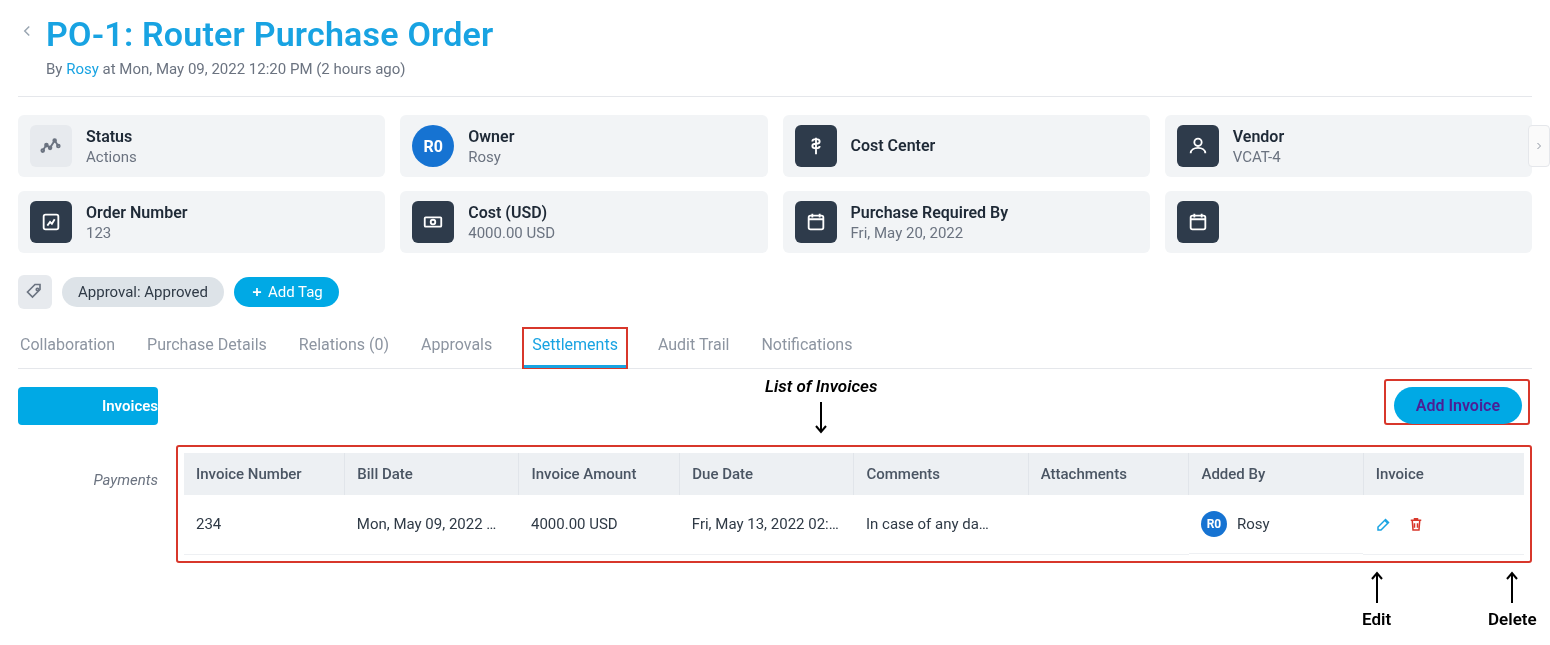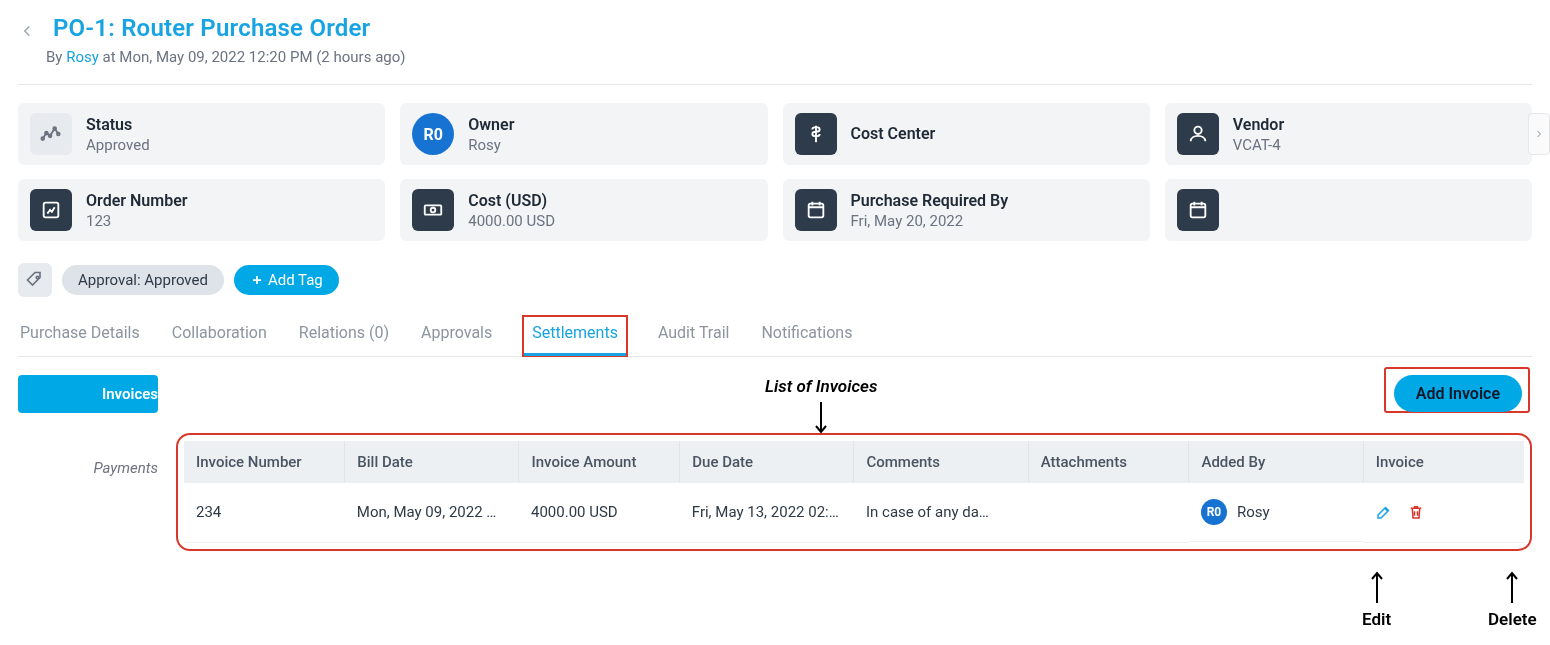--- a/index.html
+++ b/index.html
@@ -17,24 +17,23 @@
   .page-header { position: relative; }
   .back-arrow {
     position: absolute;
     left: 0; top: 8px;
     width: 18px; height: 18px;
     stroke: #9aa6b2;
   }
   .title-wrap { margin-left: 28px; }
   .page-title {
     color: #18a3e2;
-    font-size: 24px;
+    font-size: 34px;
     font-weight: 600;
     letter-spacing: .2px;
-    margin-left: 7px;
   }
   .byline {
     margin-top: 6px;
     font-size: 15px;
     color: #6b7380;
   }
   .byline .author { color: #18a3e2; }
 
   hr.divider {
     border: 0;
@@ -188,40 +187,40 @@
   .invoices-block {
     flex:1;
     position:relative;
     padding-top: 58px;
   }
   .add-invoice-btn {
     position:absolute;
     right: 10px;
     top: 0;
     background:#00a9e5;
-    color:#0f172a;
+    color:#4c1d95;
     padding: 9px 22px;
     border-radius: 999px;
     font-size:16px;
     font-weight:600;
   }
   .add-invoice-highlight{
     position:absolute;
     right: 2px;
     top: -8px;
     width: 146px;
     height: 46px;
     border: 2px solid #d8372b;
     border-radius:3px;
   }
 
   .table-highlight {
     border: 2px solid #d8372b;
     padding: 6px 6px;
-    border-radius:14px;
+    border-radius:3px;
   }
   table {
     width:100%;
     border-collapse: collapse;
   }
   thead th {
     background:#edf0f3;
     color:#4a5563;
     font-weight:500;
     text-align:left;
@@ -290,21 +289,21 @@
           <path d="M3 17l4-6 4 3 5-8 4 6"></path>
           <circle cx="3" cy="17" r="1.5"></circle>
           <circle cx="7" cy="11" r="1.5"></circle>
           <circle cx="11" cy="14" r="1.5"></circle>
           <circle cx="16" cy="6" r="1.5"></circle>
           <circle cx="20" cy="12" r="1.5"></circle>
         </svg>
     </div>
     <div class="card-text">
       <div class="label">Status</div>
-      <div class="value">Approved</div>
+      <div class="value">Actions</div>
     </div>
   </div>
   <div class="info-card">
     <div class="card-icon avatar">R0</div>
     <div class="card-text">
       <div class="label">Owner</div>
       <div class="value">Rosy</div>
     </div>
   </div>
   <div class="info-card">
@@ -394,22 +393,22 @@
   <div class="chip">Approval: Approved</div>
   <div class="chip-btn">
     <svg width="14" height="14" viewBox="0 0 24 24" stroke-width="3">
         <path d="M12 5v14M5 12h14"></path>
       </svg>
     <span>Add Tag</span>
   </div>
 </div>
 
 <div class="tabs">
+  <div class="tab">Collaboration</div>
   <div class="tab">Purchase Details</div>
-  <div class="tab">Collaboration</div>
   <div class="tab">Relations (0)</div>
   <div class="tab">Approvals</div>
   <div class="tab active highlighted">Settlements</div>
   <div class="tab">Audit Trail</div>
   <div class="tab">Notifications</div>
 </div>
 
 <div class="sub-area">
   <div class="sub-nav">
     <div class="sub-nav-item active">Invoices</div>

